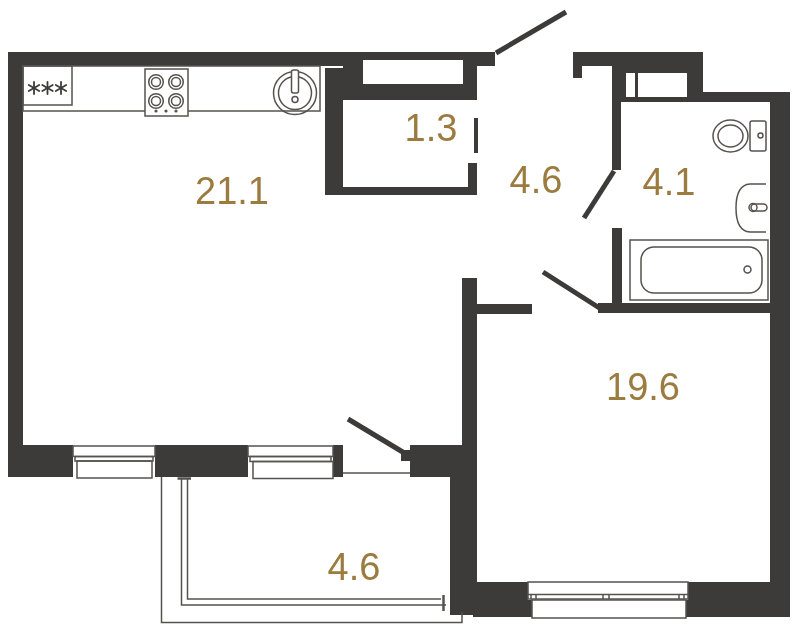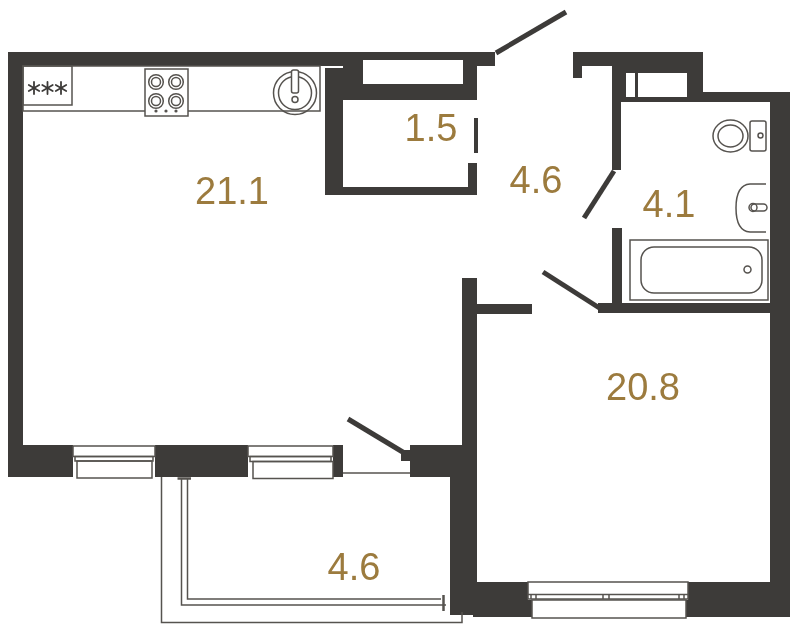--- a/index.html
+++ b/index.html
@@ -186,18 +186,18 @@
       <g>
         <path class="s" d="M181.5,478 V605 H446"></path>
         <path class="s" d="M187.5,478 V599 H441"></path>
         <line x1="443.5" y1="595" x2="443.5" y2="611" stroke="var(--line)" stroke-width="2.5"></line>
         <line x1="177.5" y1="478.5" x2="191" y2="478.5" stroke="var(--line)" stroke-width="2.5"></line>
       </g>
     </g>
   </svg>
 
   <div class="area-label" style="left:232px;top:191px;">21.1</div>
-  <div class="area-label" style="left:431px;top:128px;">1.5</div>
+  <div class="area-label" style="left:431px;top:128px;">1.3</div>
   <div class="area-label" style="left:536px;top:180px;">4.6</div>
-  <div class="area-label" style="left:669px;top:182px;margin-top:22px;">4.1</div>
-  <div class="area-label" style="left:643px;top:387px;">20.8</div>
+  <div class="area-label" style="left:669px;top:182px;">4.1</div>
+  <div class="area-label" style="left:643px;top:387px;">19.6</div>
   <div class="area-label" style="left:354px;top:567px;">4.6</div>
 </div>
 
 </body></html>

